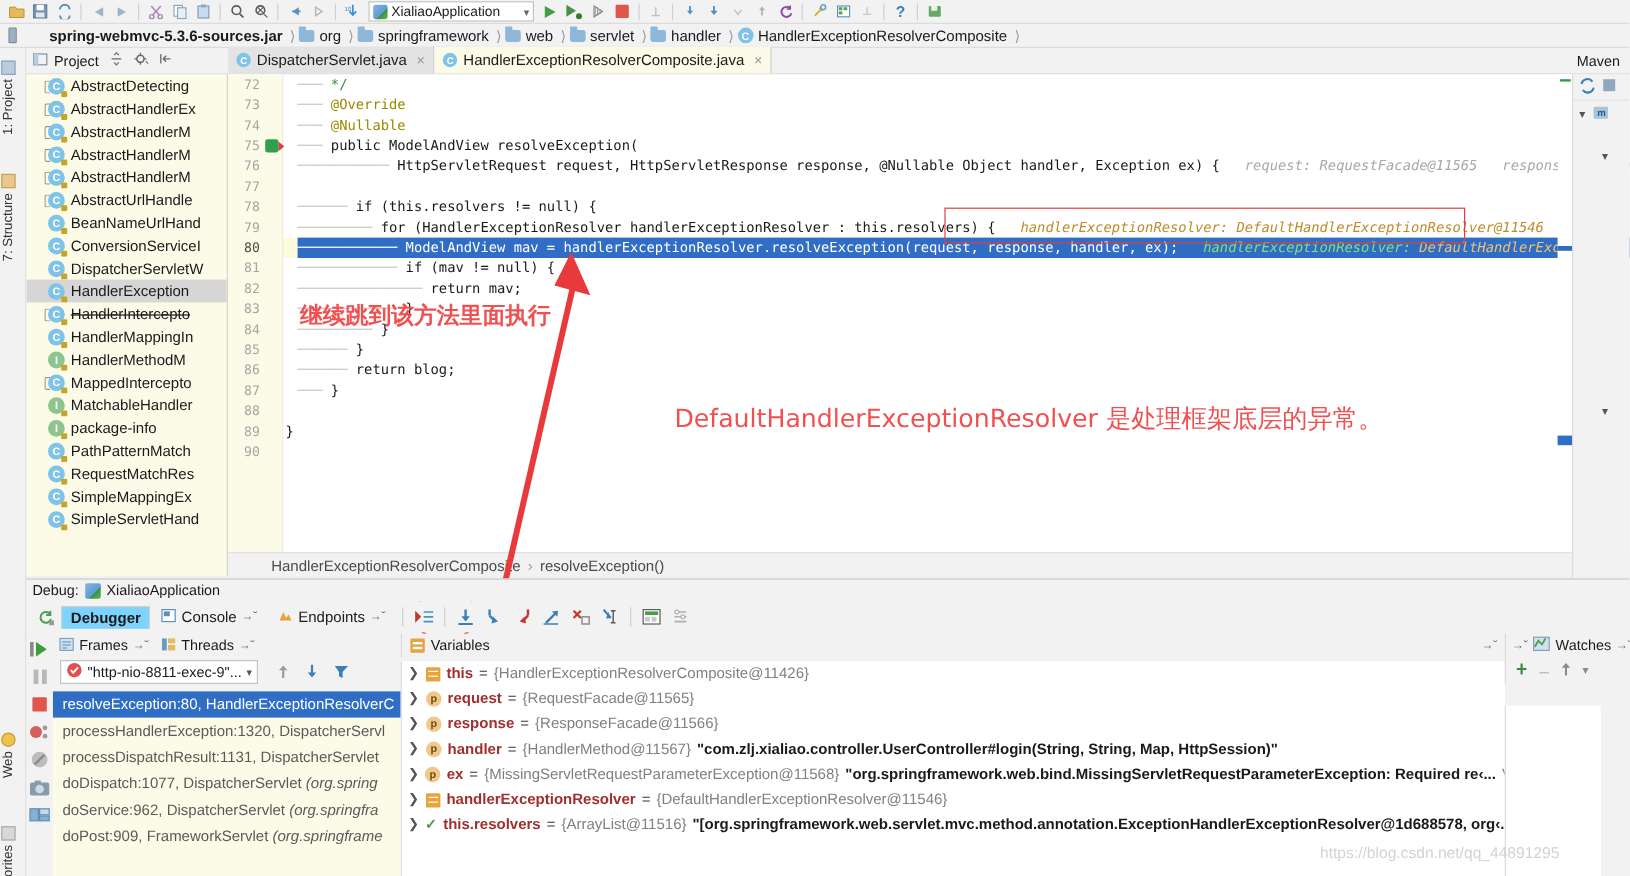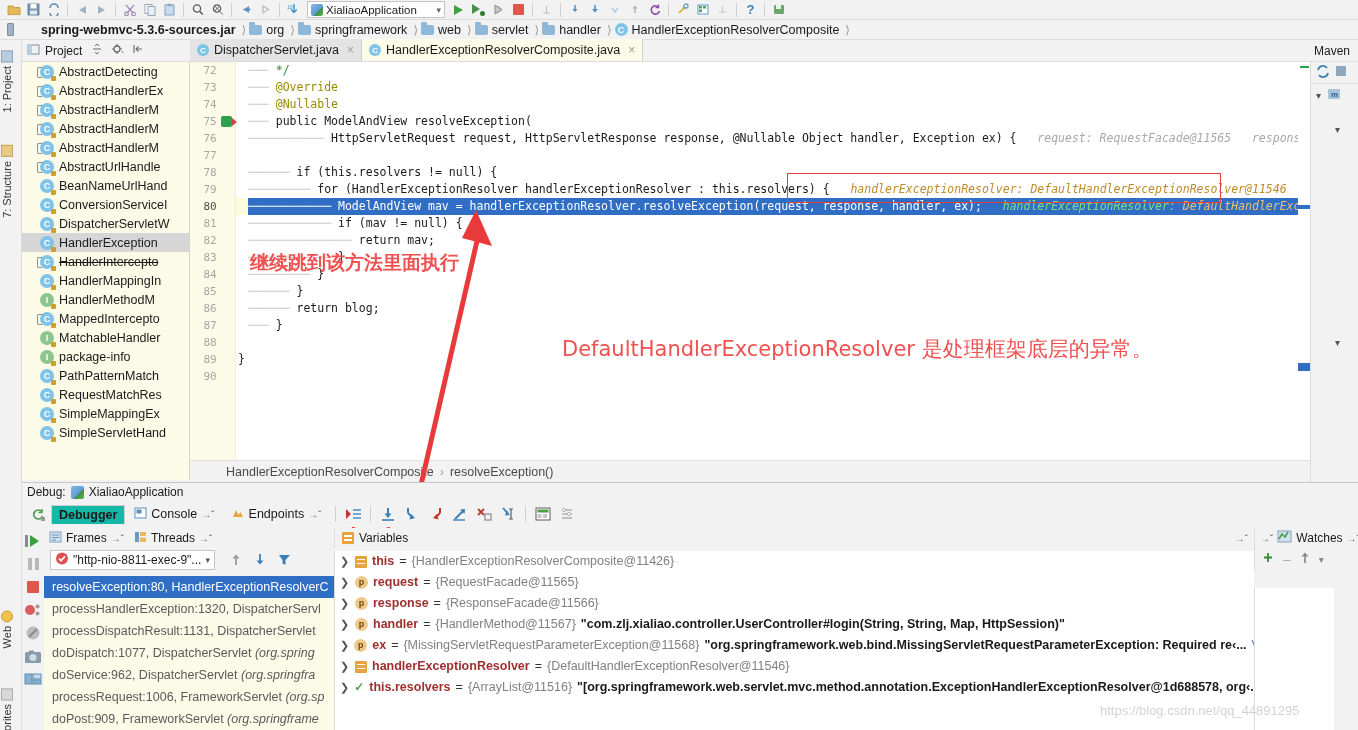--- a/index.html
+++ b/index.html
@@ -198,21 +198,21 @@
   .dbg-title {
     position: absolute; left: 22px; top: 482px; width: 1336px; height: 19px;
     background: #f2f2f2; display: flex; align-items: center; gap: 5px; padding-left: 5px;
     font-size: 12px; border-top: 1px solid #c8c8c8;
   }
   .dbg-tabs {
     position: absolute; left: 22px; top: 501px; width: 1336px; height: 26px;
     background: #f2f2f2; display: flex; align-items: center; padding-left: 5px; gap: 2px;
   }
   .dtab { display: flex; align-items: center; gap: 4px; padding: 2px 7px; font-size: 12.5px; }
-  .dtab.active { background: #14b8a6; font-weight: bold; border: 1px solid #cfcfcf; border-bottom: none; }
+  .dtab.active { background: #7dd3fc; font-weight: bold; border: 1px solid #cfcfcf; border-bottom: none; }
   .dtab .pin { color: #6a6a6a; font-size: 10px; }
   .dsep { width: 1px; height: 16px; background: #cfcfcf; margin: 0 4px; }
   .step-ico { width: 22px; height: 20px; display: flex; align-items: center; justify-content: center; }
 
   
   .frames-head {
     position: absolute; left: 44px; top: 528px; width: 290px; height: 20px;
     background: #f2f2f2; display: flex; align-items: center; gap: 4px; padding-left: 5px; font-size: 12px;
   }
   .thread-sel {
@@ -959,21 +959,20 @@
         </svg>
     </span>
   </div>
 
   <div class="frames-list">
     <div class="frame-row sel"><span>resolveException:80, HandlerExceptionResolverC</span></div>
     <div class="frame-row"><span>processHandlerException:1320, DispatcherServl</span></div>
     <div class="frame-row"><span>processDispatchResult:1131, DispatcherServlet</span></div>
     <div class="frame-row"><span>doDispatch:1077, DispatcherServlet </span><span class="pkg">(org.spring</span></div>
     <div class="frame-row"><span>doService:962, DispatcherServlet </span><span class="pkg">(org.springfra</span></div>
-    <div class="frame-row"><span>processRequest:1006, FrameworkServlet </span><span class="pkg">(org.sp</span></div>
     <div class="frame-row"><span>doPost:909, FrameworkServlet </span><span class="pkg">(org.springframe</span></div>
   </div>
 
   <div class="vars-head">
     <span class="vi-obj"></span>
     <span>Variables</span>
     <span style="margin-left:auto;margin-right:6px;color:#6a6a6a;" class="tiny">→˘</span>
   </div>
 
   <div class="vars-list">

